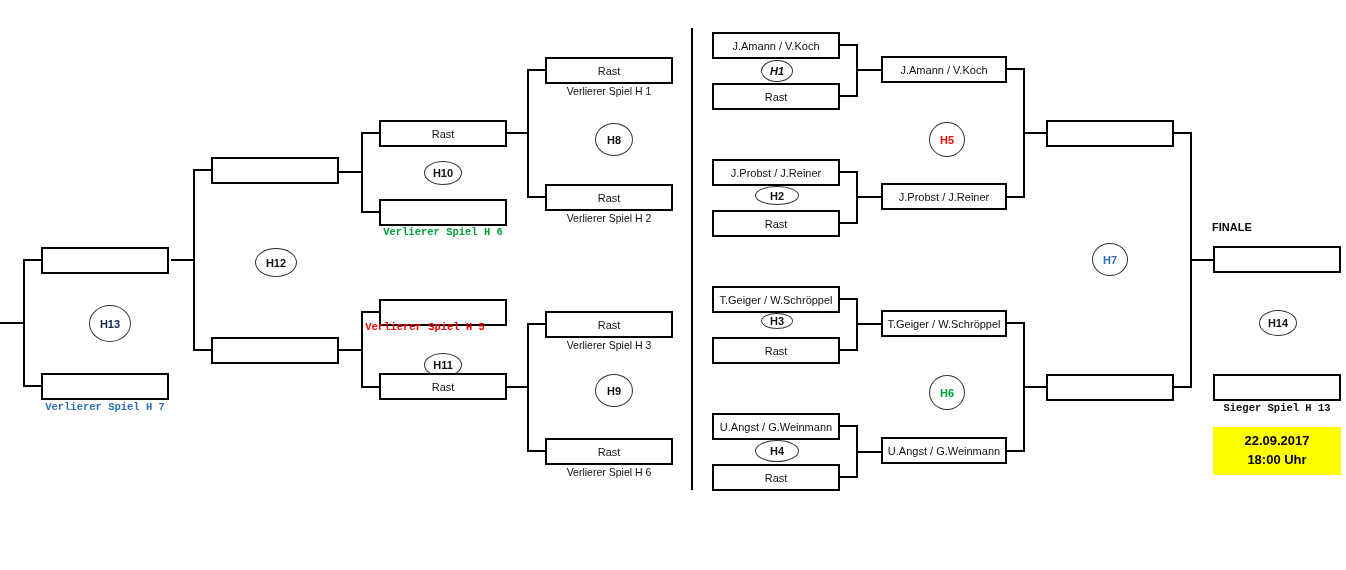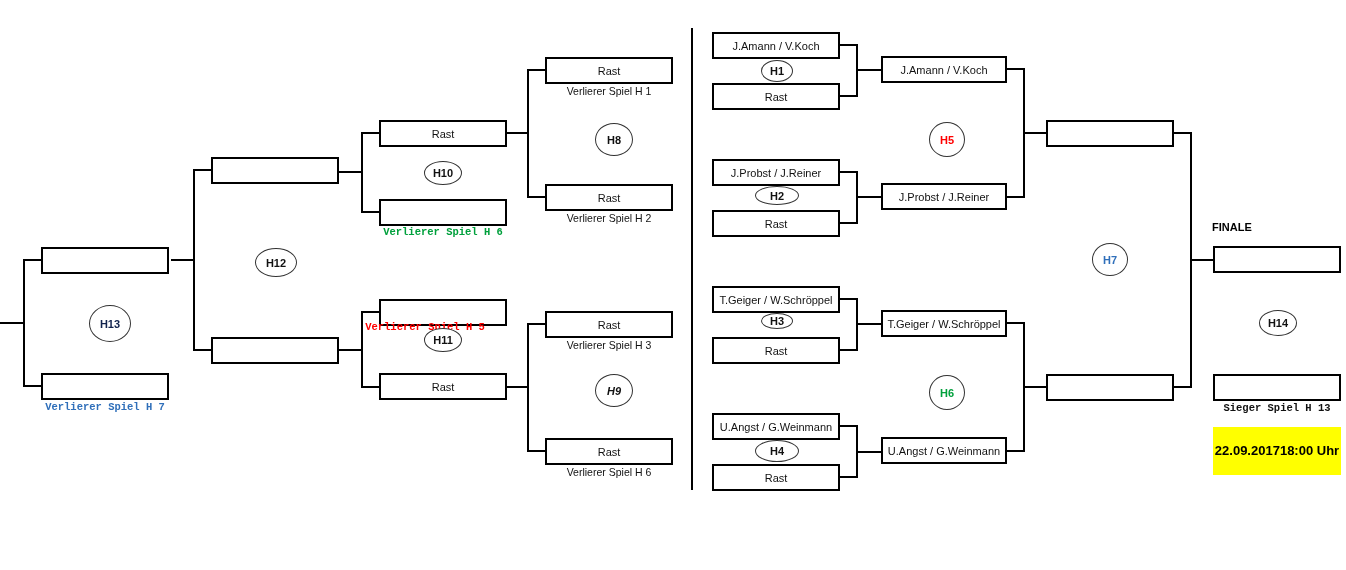--- a/index.html
+++ b/index.html
@@ -52,20 +52,21 @@
   .cap.b{font-weight:bold;font-family:Liberation Mono, monospace;}
   .red{color:#ff0000;}
   .green{color:#00a03c;}
   .blue{color:#2f6fba;}
   .navy{color:#11224d;}
   .datebox{
     position:absolute;
     box-sizing:border-box;
     background:#ffff00;
     display:flex;
+    flex-direction:column;
     align-items:center;
     justify-content:center;
     font-size:13px;
     font-weight:bold;
     color:#000000;
     line-height:1.45;
   }
   .finale-lbl{
     position:absolute;
     font-size:11px;
@@ -75,21 +76,21 @@
   }
 </style>
 </head>
 <body>
 
 <div id="bracket">
 
   <div class="line vline" style="left:691px;top:28px;height:462px;"></div>
 
   <div class="box" style="left:712px;top:32px;width:128px;height:27px;">J.Amann / V.Koch</div>
-  <div class="ell" style="left:761px;top:60px;width:32px;height:22px;">H1</div>
+  <div class="ell" style="left:761px;top:60px;width:32px;height:22px;font-style:italic;">H1</div>
   <div class="box" style="left:712px;top:83px;width:128px;height:27px;">Rast</div>
   <div class="line hline" style="left:840px;top:44px;width:18px;"></div>
   <div class="line hline" style="left:840px;top:95px;width:18px;"></div>
   <div class="line vline" style="left:856px;top:44px;height:53px;"></div>
   <div class="line hline" style="left:856px;top:69px;width:26px;"></div>
 
   <div class="box" style="left:712px;top:159px;width:128px;height:27px;">J.Probst / J.Reiner</div>
   <div class="ell" style="left:755px;top:186px;width:44px;height:19px;">H2</div>
   <div class="box" style="left:712px;top:210px;width:128px;height:27px;">Rast</div>
   <div class="line hline" style="left:840px;top:171px;width:18px;"></div>
@@ -153,40 +154,40 @@
   <div class="ell" style="left:595px;top:123px;width:38px;height:33px;">H8</div>
   <div class="box" style="left:545px;top:184px;width:128px;height:27px;">Rast</div>
   <div class="cap" style="left:545px;top:212px;width:128px;">Verlierer Spiel H 2</div>
   <div class="line hline" style="left:527px;top:69px;width:18px;"></div>
   <div class="line hline" style="left:527px;top:196px;width:18px;"></div>
   <div class="line vline" style="left:527px;top:69px;height:129px;"></div>
   <div class="line hline" style="left:505px;top:132px;width:24px;"></div>
 
   <div class="box" style="left:545px;top:311px;width:128px;height:27px;">Rast</div>
   <div class="cap" style="left:545px;top:339px;width:128px;">Verlierer Spiel H 3</div>
-  <div class="ell" style="left:595px;top:374px;width:38px;height:33px;font-style:italic;">H9</div>
+  <div class="ell" style="left:595px;top:374px;width:38px;height:33px;">H9</div>
   <div class="box" style="left:545px;top:438px;width:128px;height:27px;">Rast</div>
   <div class="cap" style="left:545px;top:466px;width:128px;">Verlierer Spiel H 6</div>
   <div class="line hline" style="left:527px;top:323px;width:18px;"></div>
   <div class="line hline" style="left:527px;top:450px;width:18px;"></div>
   <div class="line vline" style="left:527px;top:323px;height:129px;"></div>
   <div class="line hline" style="left:505px;top:386px;width:24px;"></div>
 
   <div class="box" style="left:379px;top:120px;width:128px;height:27px;">Rast</div>
   <div class="ell" style="left:424px;top:161px;width:38px;height:24px;">H10</div>
   <div class="box" style="left:379px;top:199px;width:128px;height:27px;"></div>
   <div class="cap b green" style="left:379px;top:226px;width:128px;">Verlierer Spiel H 6</div>
   <div class="line hline" style="left:361px;top:132px;width:18px;"></div>
   <div class="line hline" style="left:361px;top:211px;width:18px;"></div>
   <div class="line vline" style="left:361px;top:132px;height:81px;"></div>
   <div class="line hline" style="left:339px;top:171px;width:24px;"></div>
 
   <div class="box" style="left:379px;top:299px;width:128px;height:27px;"></div>
   <div class="cap b red" style="left:361px;top:321px;width:128px;">Verlierer Spiel H 5</div>
-  <div class="ell" style="left:424px;top:328px;width:38px;height:24px;">H11</div>
+  <div class="ell" style="left:424px;top:353px;width:38px;height:24px;">H11</div>
   <div class="box" style="left:379px;top:373px;width:128px;height:27px;">Rast</div>
   <div class="line hline" style="left:361px;top:311px;width:18px;"></div>
   <div class="line hline" style="left:361px;top:386px;width:18px;"></div>
   <div class="line vline" style="left:361px;top:311px;height:77px;"></div>
   <div class="line hline" style="left:339px;top:349px;width:24px;"></div>
 
   <div class="box" style="left:211px;top:157px;width:128px;height:27px;"></div>
   <div class="ell" style="left:255px;top:248px;width:42px;height:29px;">H12</div>
   <div class="box" style="left:211px;top:337px;width:128px;height:27px;"></div>
   <div class="line hline" style="left:193px;top:169px;width:18px;"></div>

